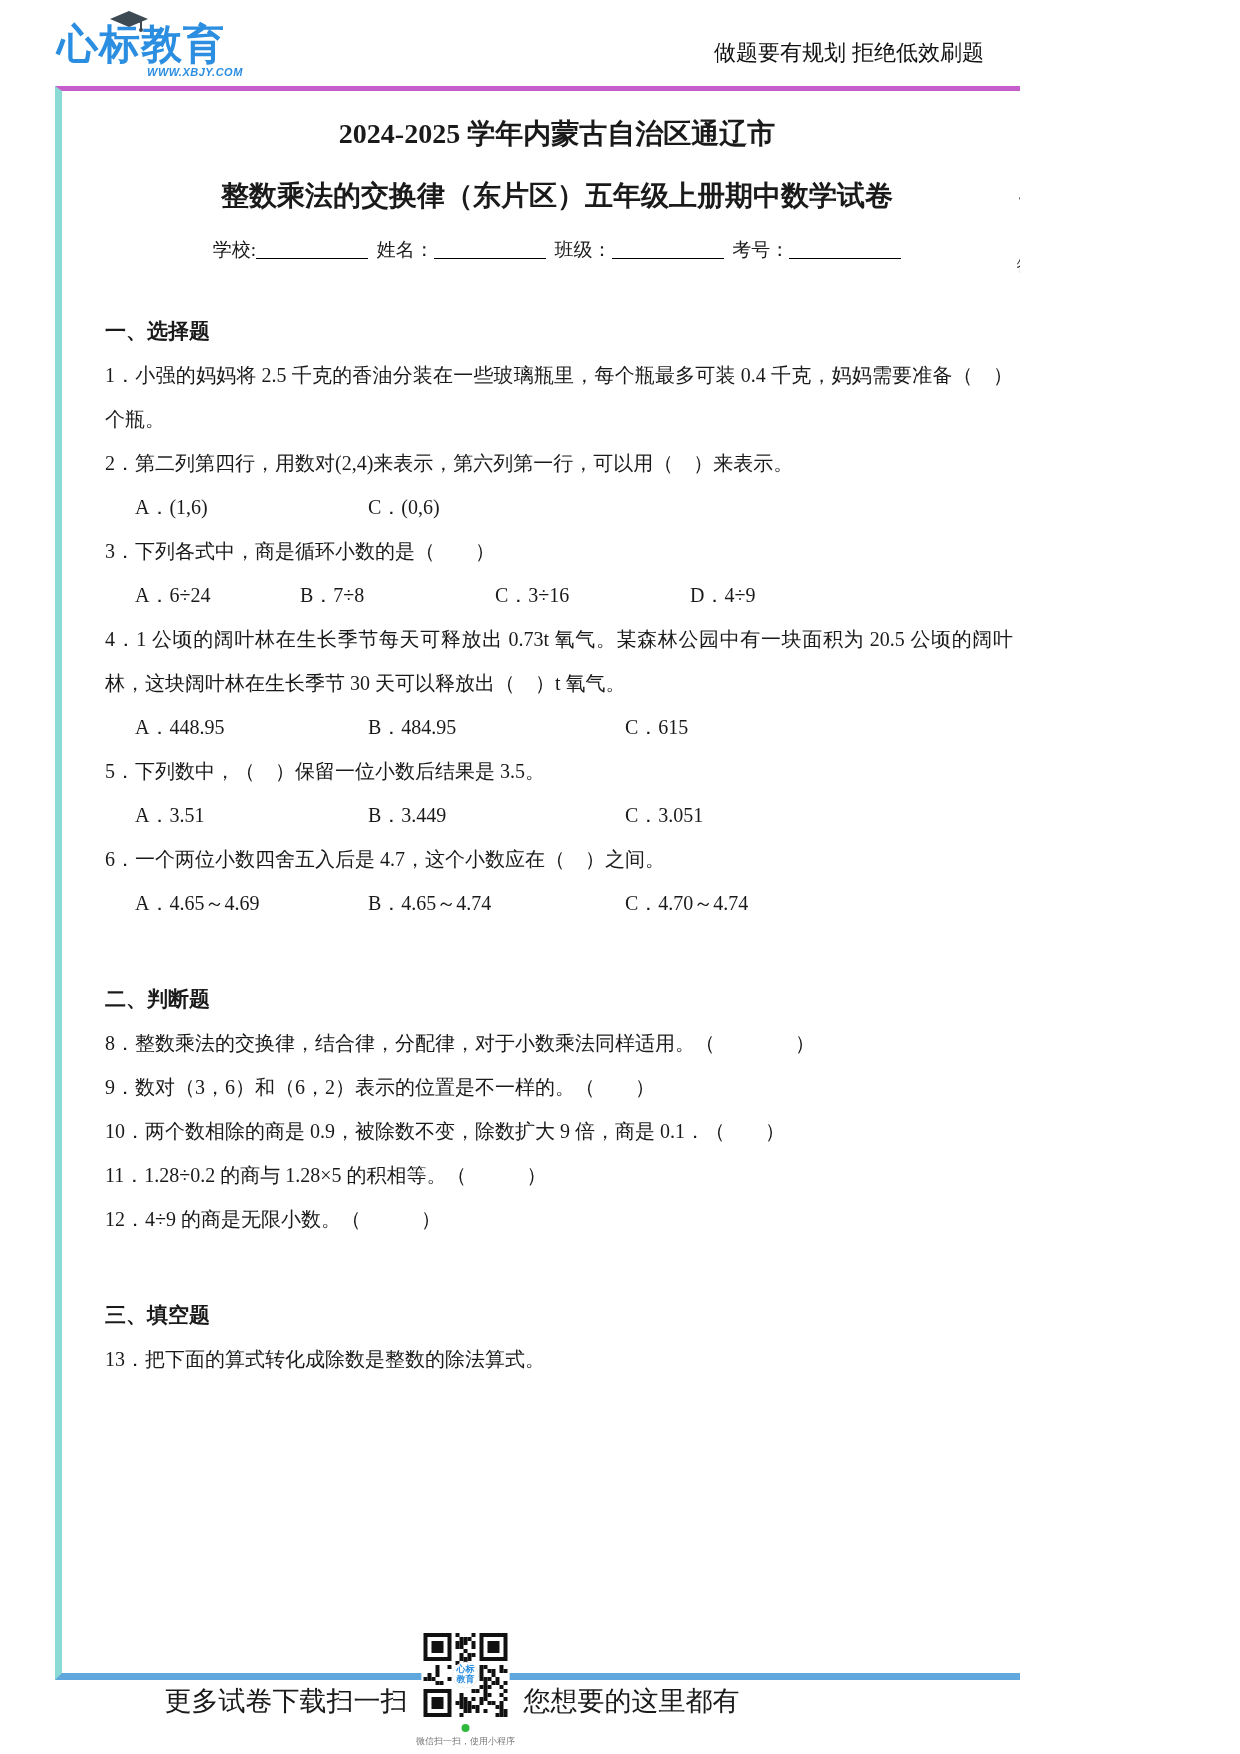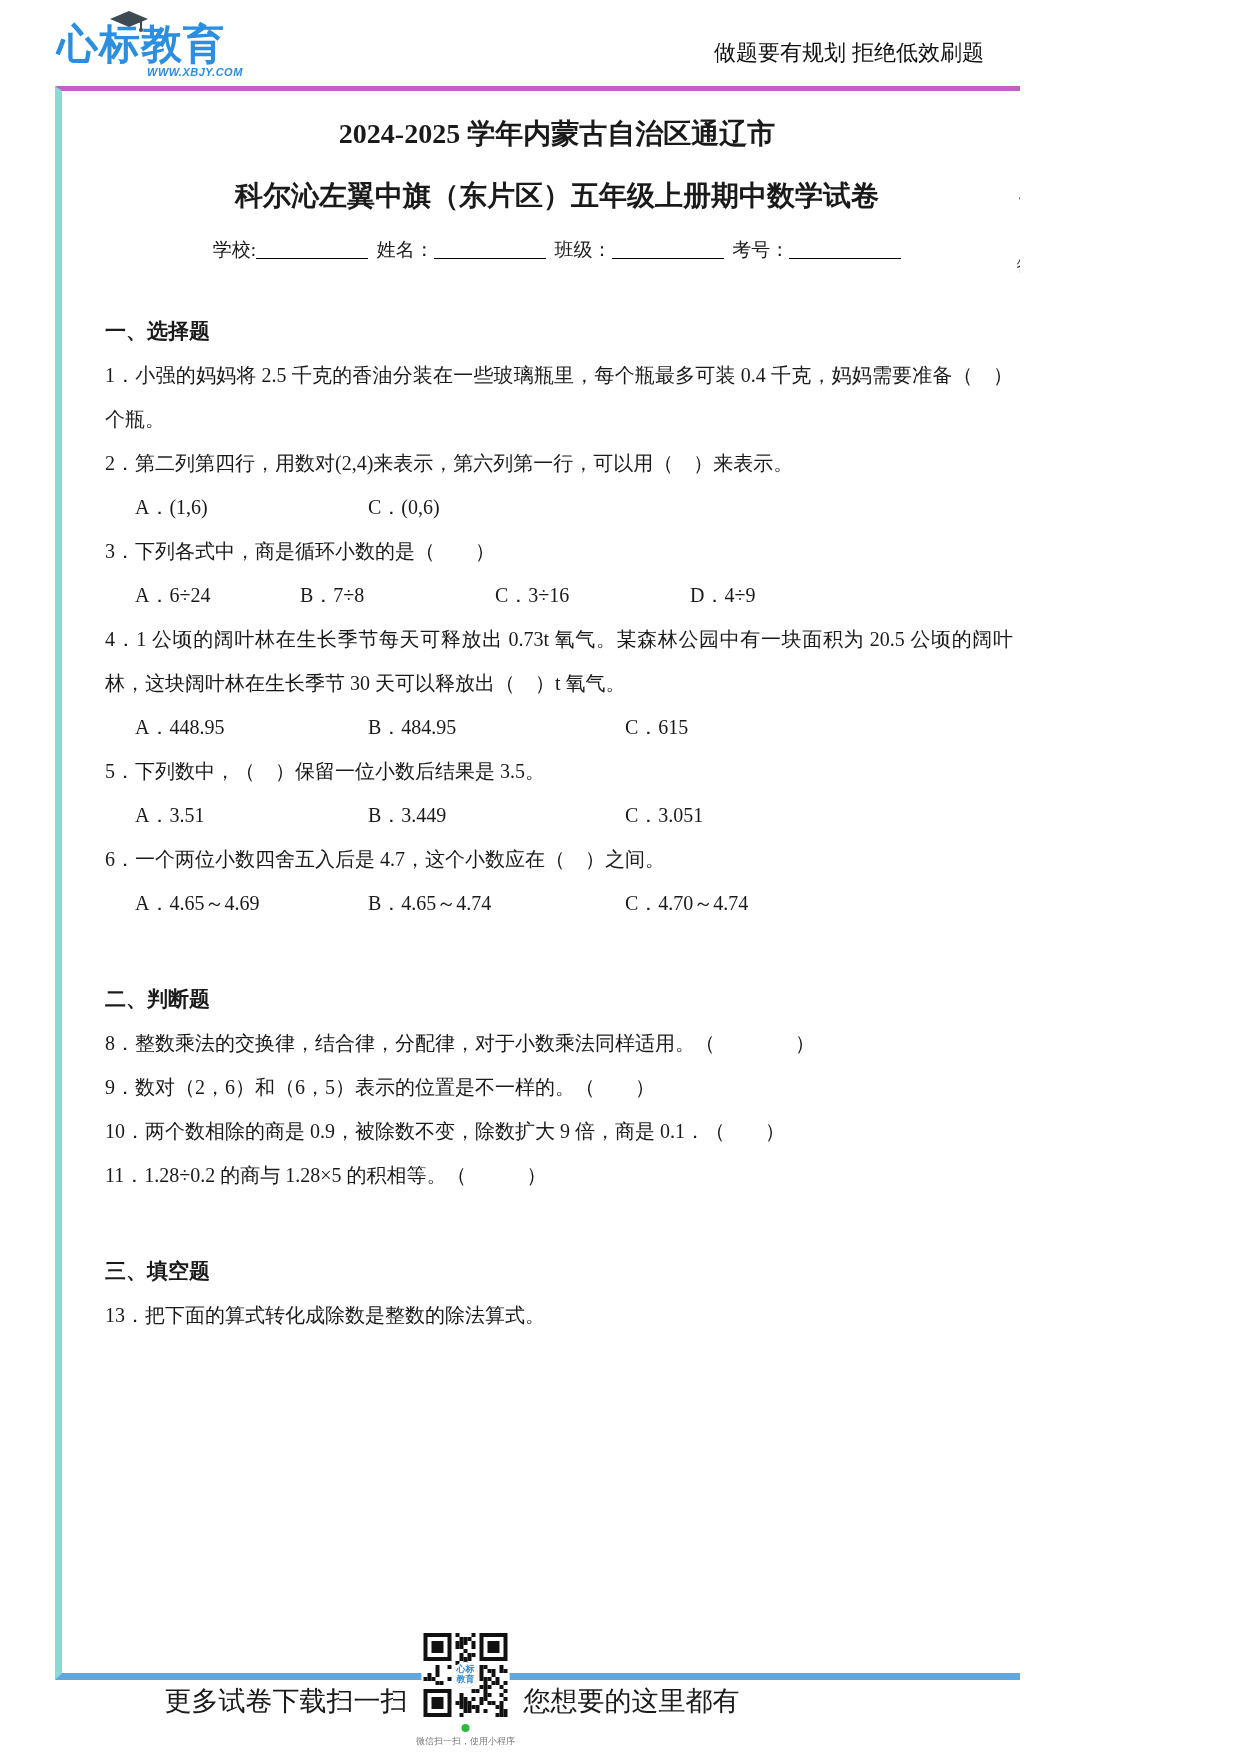--- a/index.html
+++ b/index.html
@@ -314,21 +314,21 @@
         <rect x="57" y="81" width="46" height="21" rx="4" fill="#2b8ee0"></rect>
         <text x="80" y="97.5" text-anchor="middle" font-size="16" font-weight="bold" fill="#fff" font-family="sans-serif">教育</text>
         <text x="80" y="111" text-anchor="middle" font-size="6" fill="#9ab">www.xbjy.com</text>
         <circle cx="128" cy="124" r="15" fill="#2fb83d" stroke="#fff" stroke-width="2.5"></circle>
         <text x="128" y="130" text-anchor="middle" font-size="17" font-weight="bold" fill="#fff" font-family="sans-serif" transform="rotate(-15 128 124)">S</text>
       </svg>
     <div class="qr-caption">答案详解与试卷透视</div>
 
     <div class="title-wrap">
       <h1 class="title">2024-2025 学年内蒙古自治区通辽市</h1>
-      <h1 class="title">科尔沁左翼中旗（东片区）五年级上册期中数学试卷</h1>
+      <h1 class="title">整数乘法的交换律（东片区）五年级上册期中数学试卷</h1>
       <div class="info-row">
         <span class="info-group"><span>学校:</span><span class="blank"></span></span>
         <span class="info-group"><span>姓名：</span><span class="blank"></span></span>
         <span class="info-group"><span>班级：</span><span class="blank"></span></span>
         <span class="info-group"><span>考号：</span><span class="blank"></span></span>
       </div>
     </div>
 
     <div class="content">
 
@@ -366,23 +366,24 @@
 
       <p class="q"><span>6．</span><span>一个两位小数四舍五入后是 4.7，这个小数应在（　）之间。</span></p>
       <div class="opts opts3">
         <span class="opt">A．4.65～4.69</span>
         <span class="opt">B．4.65～4.74</span>
         <span class="opt">C．4.70～4.74</span>
       </div>
 
       <h2 class="sec-h gap">二、判断题</h2>
       <p class="q"><span>8．</span><span>整数乘法的交换律，结合律，分配律，对于小数乘法同样适用。（　　　　）</span></p>
-      <p class="q"><span>9．</span><span>数对（2，6）和（6，5）表示的位置是不一样的。（　　）</span></p>
+      <p class="q"><span>9．</span><span>数对（3，6）和（6，2）表示的位置是不一样的。（　　）</span></p>
       <p class="q"><span>10．</span><span>两个数相除的商是 0.9，被除数不变，除数扩大 9 倍，商是 0.1．（　　）</span></p>
       <p class="q"><span>11．</span><span>1.28÷0.2 的商与 1.28×5 的积相等。（　　　）</span></p>
+      <p class="q"><span>12．</span><span>4÷9 的商是无限小数。（　　　）</span></p>
 
       <h2 class="sec-h gap">三、填空题</h2>
       <p class="q"><span>13．</span><span>把下面的算式转化成除数是整数的除法算式。</span></p>
 
     </div>
   </div>
 
   <div class="footer">
     <div class="footer-text">更多试卷下载扫一扫</div>
     <div class="footer-qr">

